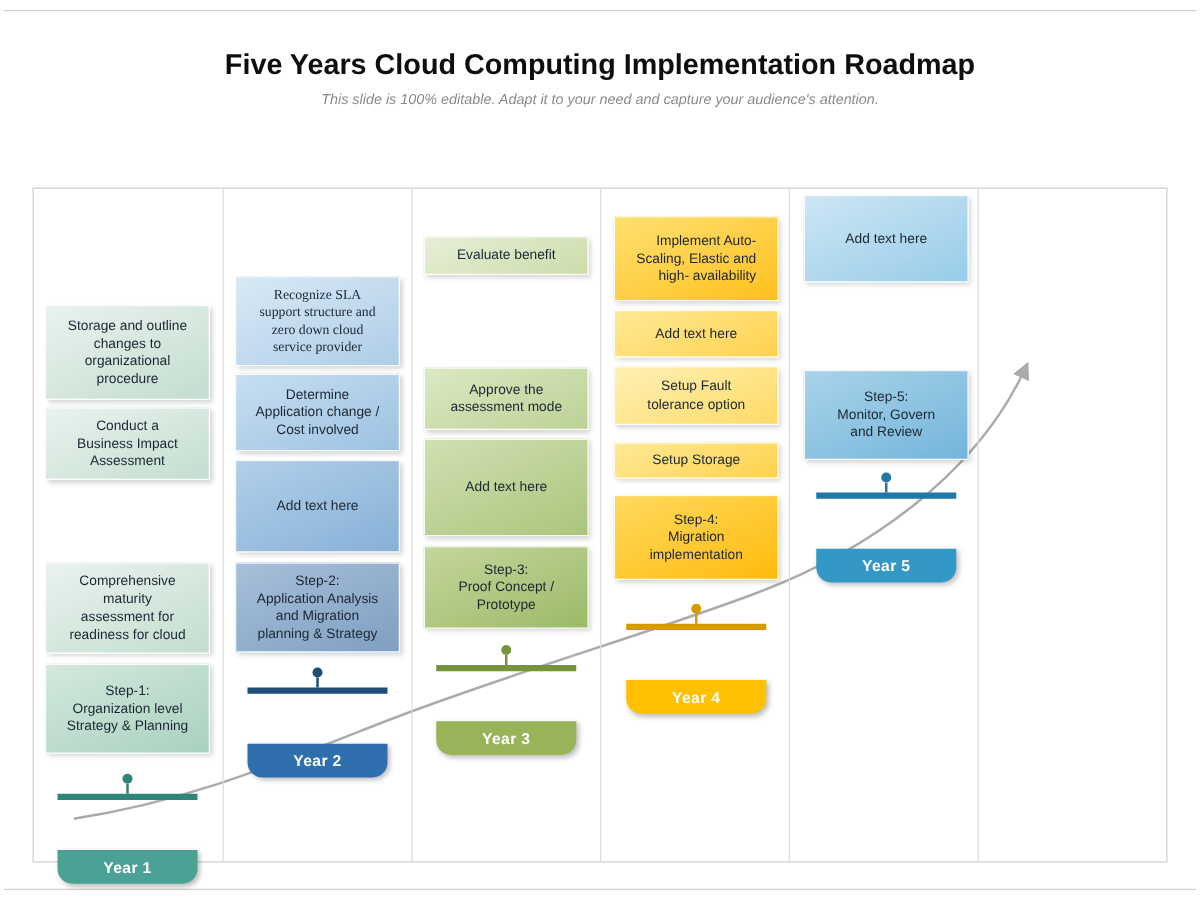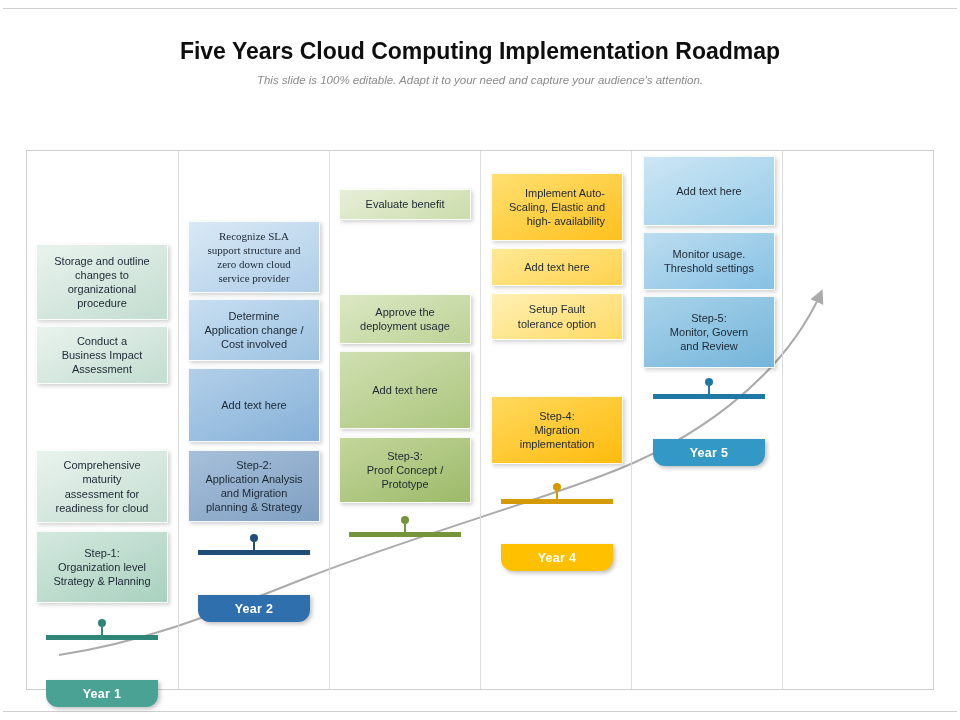--- a/index.html
+++ b/index.html
@@ -105,50 +105,50 @@
 planning &amp; Strategy</div>
     <div class="dot d2" style="left:223px;top:383px"></div>
     <div class="stem d2" style="left:226px;top:391px"></div>
     <div class="banner b2" style="left:171px;top:399px">
       <div class="bar"></div>
       <div class="body">Year 2</div>
     </div>
 
     <div class="box y3a" style="left:312px;top:38px;width:132px;height:31px">Evaluate benefit</div>
     <div class="box y3b" style="left:312px;top:143px;width:132px;height:50px">Approve the
-deployment usage</div>
+assessment mode</div>
     <div class="box y3c" style="left:312px;top:200px;width:132px;height:78px">Add text here</div>
     <div class="box y3s" style="left:312px;top:286px;width:132px;height:66px">Step-3:
 Proof Concept /
 Prototype</div>
     <div class="dot d3" style="left:374px;top:365px"></div>
     <div class="stem d3" style="left:377px;top:373px"></div>
     <div class="banner b3" style="left:322px;top:381px">
       <div class="bar"></div>
+      <div class="body">Year 3</div>
     </div>
 
     <div class="box y4a" style="left:464px;top:22px;width:132px;height:68px">Implement  Auto-
 Scaling, Elastic and
 high- availability</div>
     <div class="box y4b" style="left:464px;top:97px;width:132px;height:38px">Add text here</div>
     <div class="box y4c" style="left:464px;top:142px;width:132px;height:47px">Setup Fault
 tolerance option</div>
+    <div class="box y4b" style="left:464px;top:203px;width:132px;height:29px">Setup Storage</div>
     <div class="box y4s" style="left:464px;top:245px;width:132px;height:68px">Step-4:
 Migration
 implementation</div>
     <div class="dot d4" style="left:526px;top:332px"></div>
     <div class="stem d4" style="left:529px;top:340px"></div>
     <div class="banner b4" style="left:474px;top:348px">
       <div class="bar"></div>
       <div class="body">Year 4</div>
     </div>
 
     <div class="box y5a" style="left:616px;top:5px;width:132px;height:70px">Add text here</div>
-    <div class="box y5b" style="left:616px;top:81px;width:132px;height:58px">Monitor usage.
-Threshold settings</div>
     <div class="box y5s" style="left:616px;top:145px;width:132px;height:72px">Step-5:
 Monitor, Govern
 and Review</div>
     <div class="dot d5" style="left:678px;top:227px"></div>
     <div class="stem d5" style="left:681px;top:235px"></div>
     <div class="banner b5" style="left:626px;top:243px">
       <div class="bar"></div>
       <div class="body">Year 5</div>
     </div>
 

